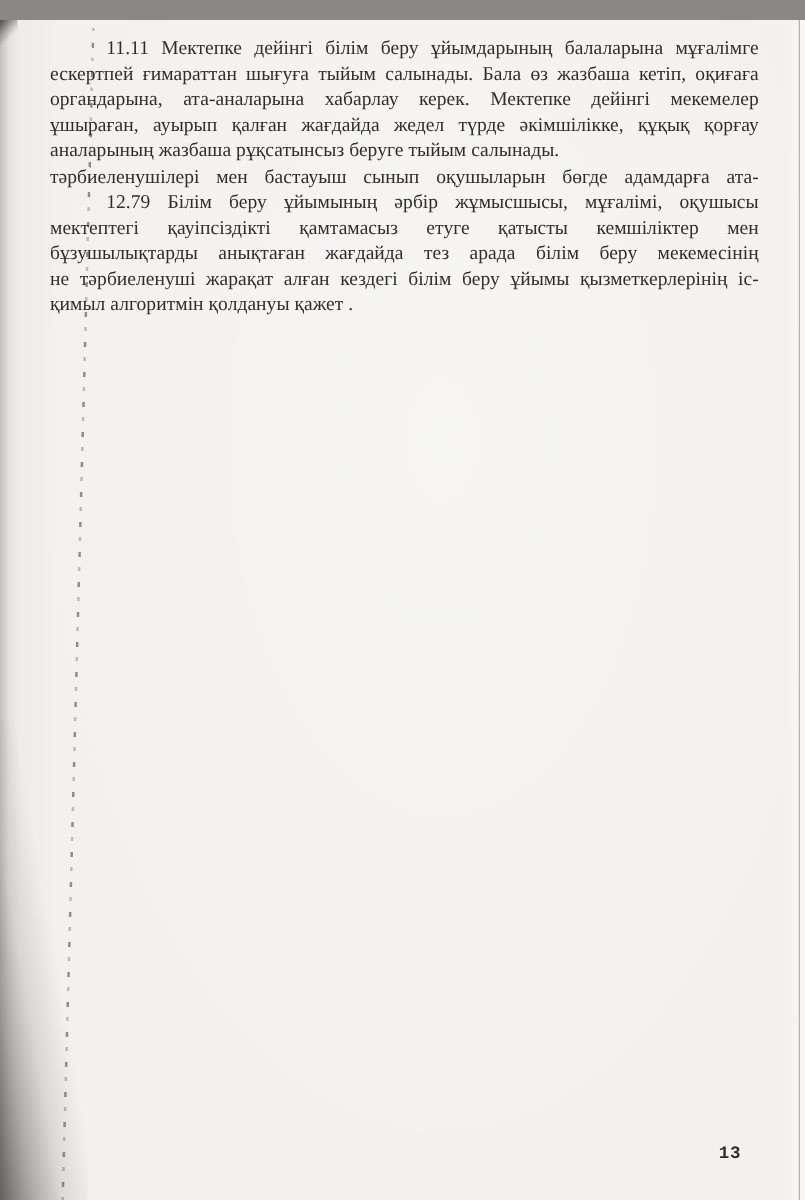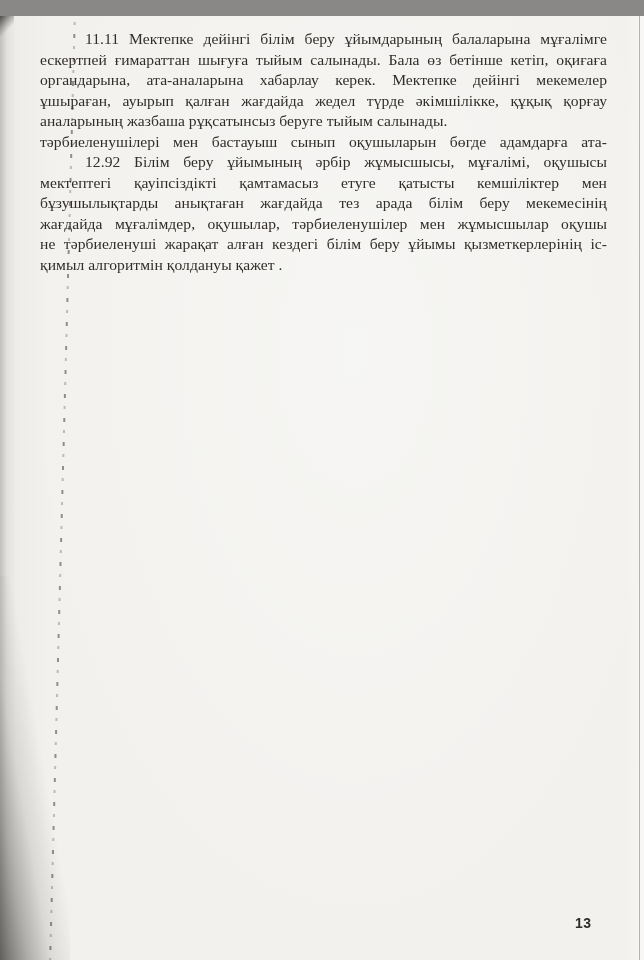--- a/index.html
+++ b/index.html
@@ -72,21 +72,21 @@
     text-align: justify;
     text-align-last: justify;
     white-space: normal;
     overflow: hidden;
   }
   .line.first { text-indent: 45px; }
   .line.short-last { text-align-last: left; }
   .page-number {
     position: absolute;
     left: 575px; top: 899px;
-    font-family: Liberation Sans, sans-serif;
+    font-family: Liberation Mono, monospace;
     font-size: 14px;
     font-weight: 600;
     color: #2f2d2a;
     letter-spacing: 0.5px;
   }
 </style>
 </head>
 <body>
 
 <div id="scan">
@@ -96,35 +96,34 @@
   <div class="corner-bl"></div>
   <div class="bottom-edge"></div>
   <div class="fold-line"></div>
   <div class="right-line"></div>
   <div class="right-strip"></div>
 
   <div class="text-block">
 
     <div>
       <div class="line first">11.11 Мектепке дейінгі білім беру ұйымдарының балаларына мұғалімге</div>
-      <div class="line">ескертпей ғимараттан шығуға тыйым салынады. Бала өз бетінше кетіп, оқиғаға</div>
+      <div class="line">ескертпей ғимараттан шығуға тыйым салынады. Бала өз жазбаша кетіп, оқиғаға</div>
       <div class="line">органдарына, ата-аналарына хабарлау керек. Мектепке дейінгі мекемелер</div>
       <div class="line">ұшыраған, ауырып қалған жағдайда жедел түрде әкімшілікке, құқық қорғау</div>
       <div class="line short-last">аналарының жазбаша рұқсатынсыз беруге тыйым салынады.</div>
       <div class="line">тәрбиеленушілері мен бастауыш сынып оқушыларын бөгде адамдарға ата-</div>
     </div>
 
     <div>
-      <div class="line first">12.92 Білім беру ұйымының әрбір жұмысшысы, мұғалімі, оқушысы</div>
+      <div class="line first">12.79 Білім беру ұйымының әрбір жұмысшысы, мұғалімі, оқушысы</div>
       <div class="line">мектептегі қауіпсіздікті қамтамасыз етуге қатысты кемшіліктер мен</div>
       <div class="line">бұзушылықтарды анықтаған жағдайда тез арада білім беру мекемесінің</div>
     </div>
 
     <div>
-      <div class="line">жағдайда мұғалімдер, оқушылар, тәрбиеленушілер мен жұмысшылар оқушы</div>
       <div class="line">не тәрбиеленуші жарақат алған кездегі білім беру ұйымы қызметкерлерінің іс-</div>
       <div class="line short-last">қимыл алгоритмін қолдануы қажет .</div>
     </div>
 
   </div>
 
   <div class="page-number">13</div>
 
 </div>
 

